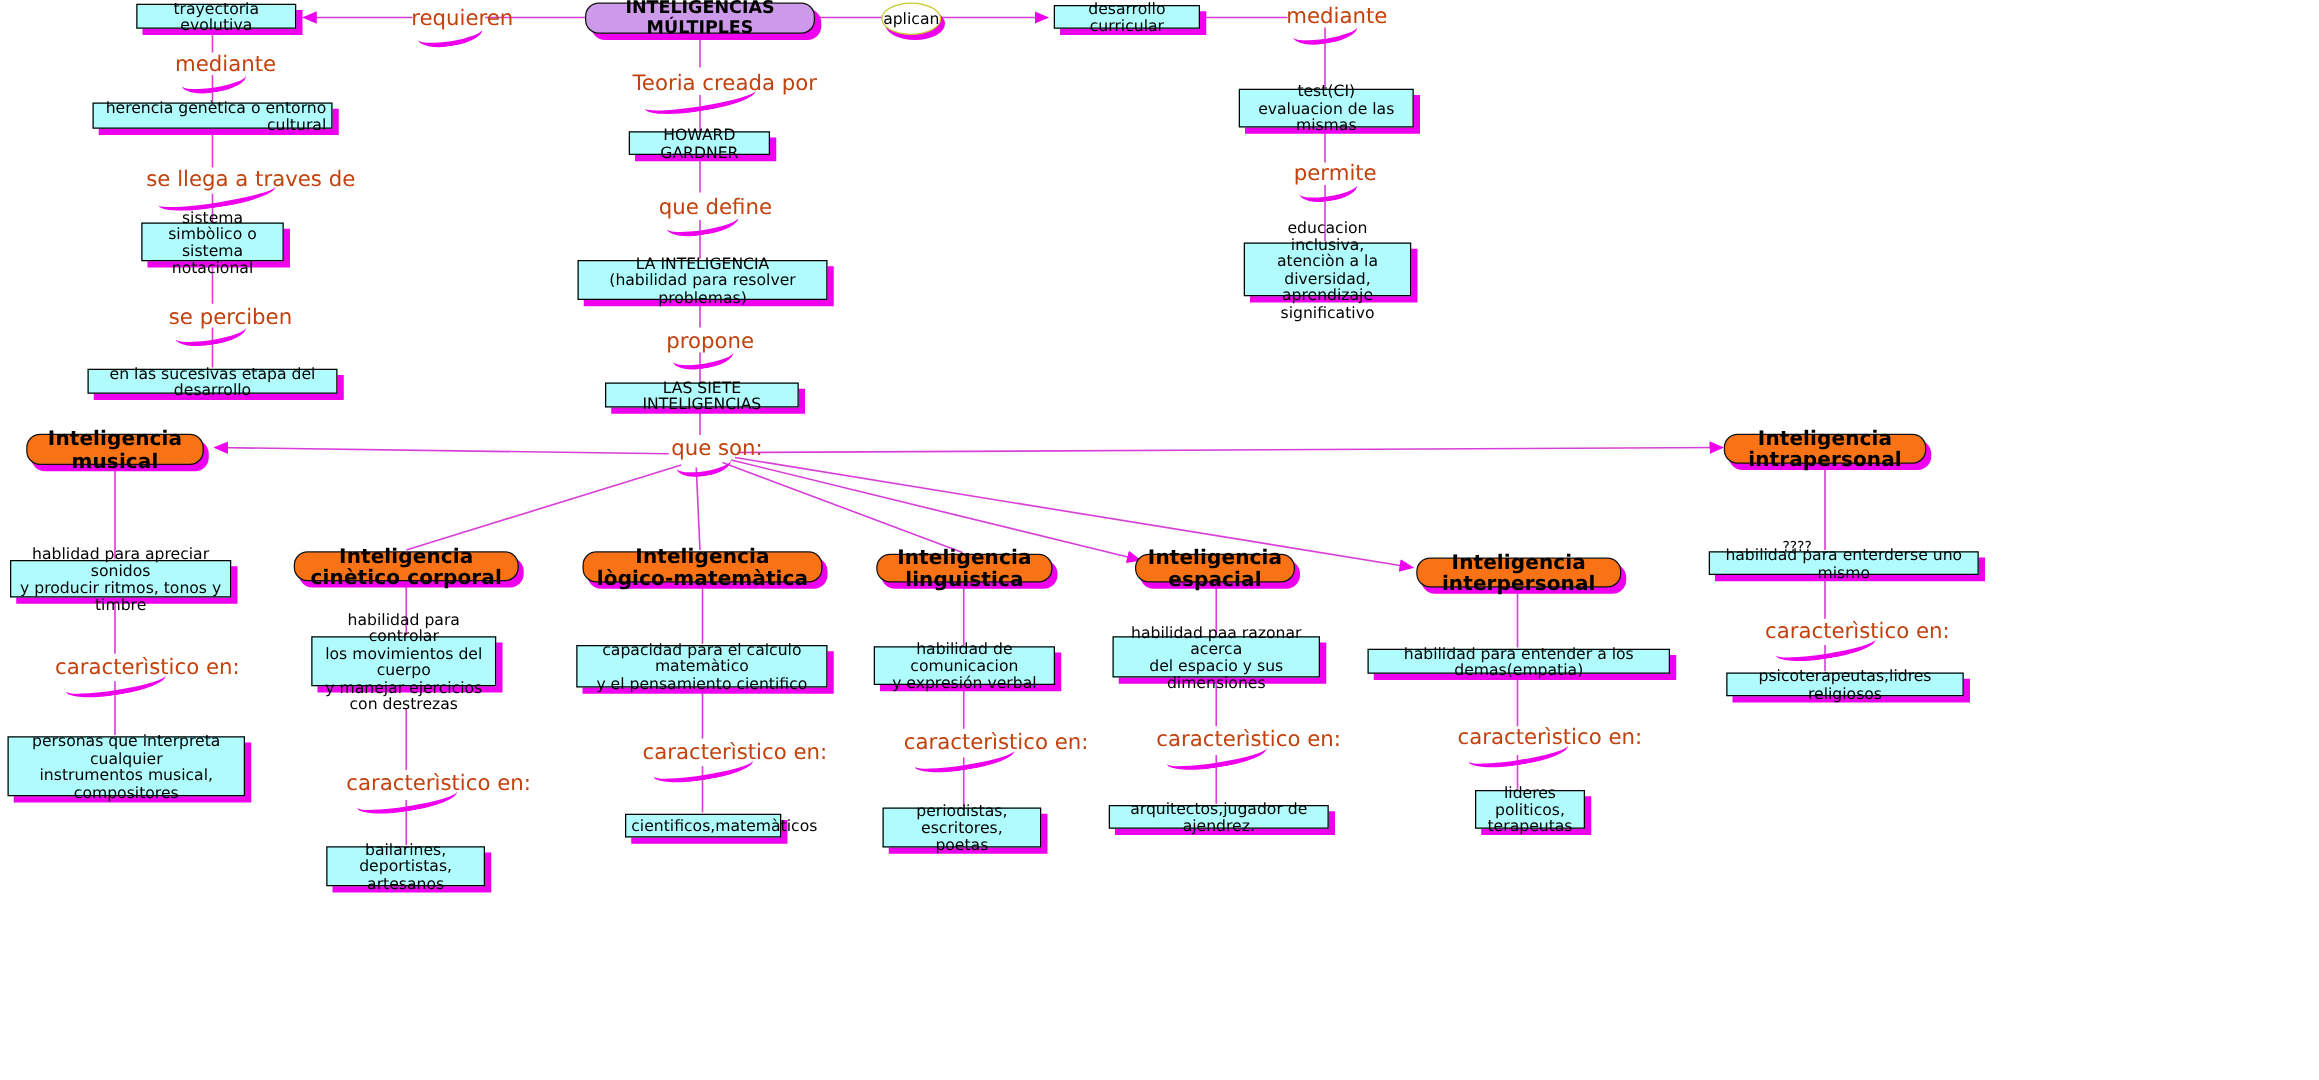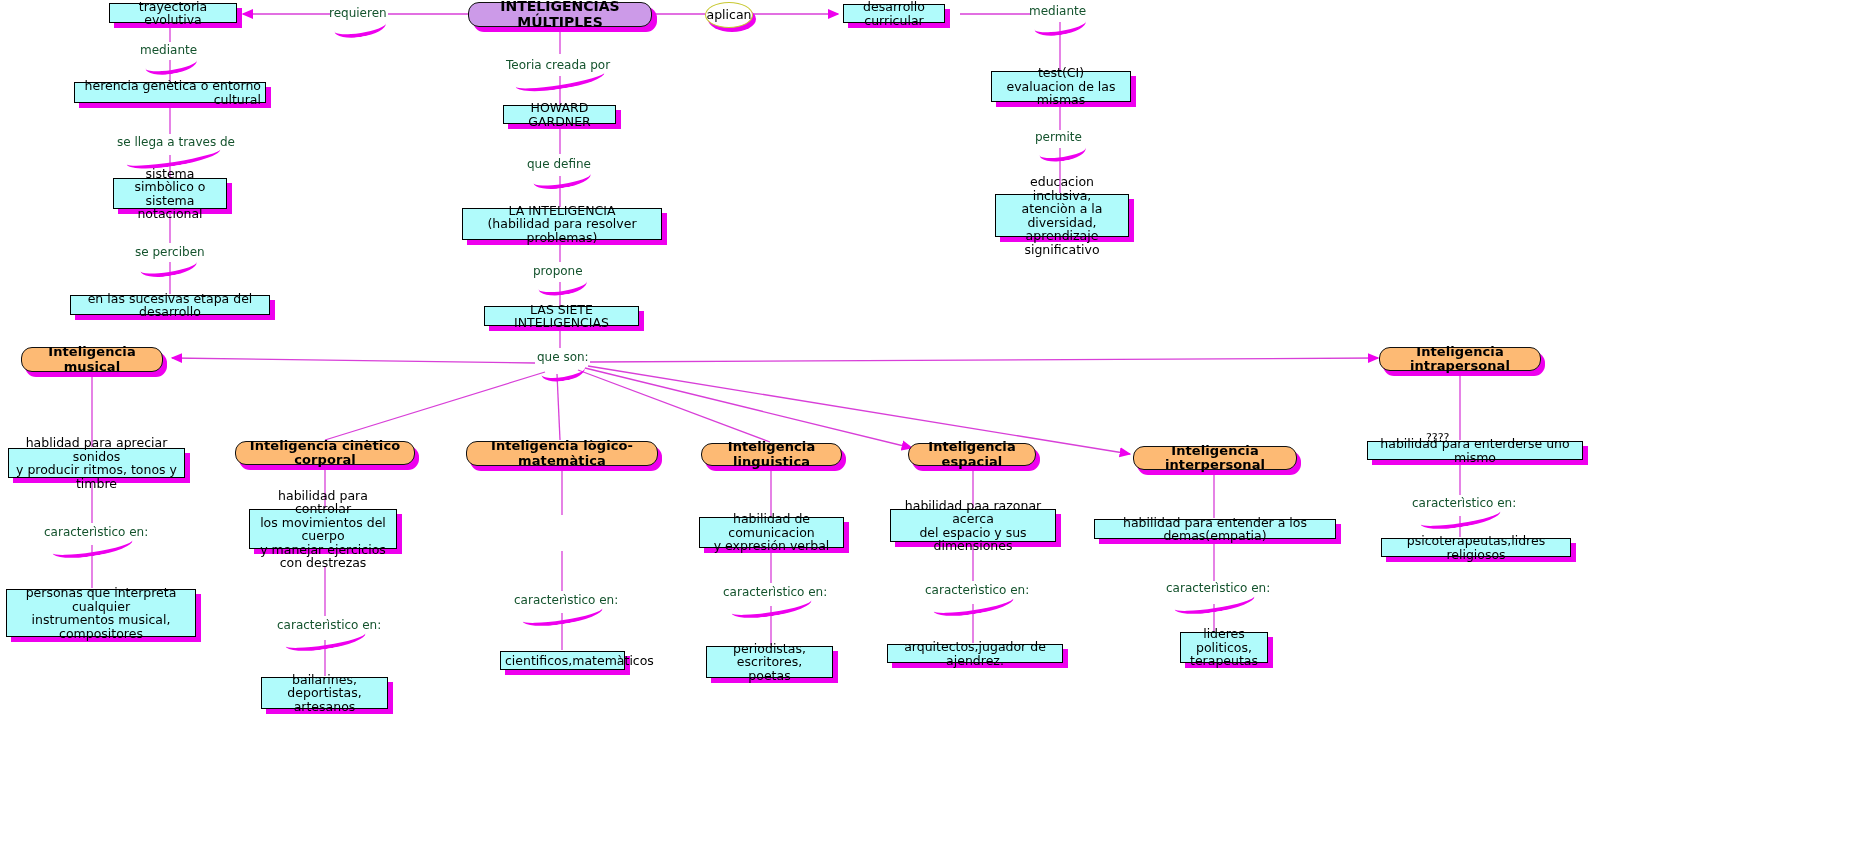--- a/index.html
+++ b/index.html
@@ -24,26 +24,26 @@
   
   .box{
     background:#b0fbfb;
     border:1px solid #000000;
     box-shadow:5px 5px 0 0 #ee00ee;
     font-size:12.5px;
     padding:2px 4px;
   }
   
   .pill{
-    background:#fdba74;
+    background:#f97316;
     border:1px solid #111111;
     border-radius:11px;
     box-shadow:4px 5px 0 0 #ee00ee;
     font-weight:bold;
-    font-size:13px;
+    font-size:16px;
     letter-spacing:.1px;
     padding:2px 8px;
   }
   
   .root{
     background:#cc9ae8;
     border:1px solid #111111;
     border-radius:11px;
     box-shadow:5px 5px 0 0 #ee00ee;
     font-weight:bold;
@@ -56,22 +56,22 @@
     border:1.5px solid #c8c832;
     border-radius:50%;
     box-shadow:3px 4px 0 0 #ee00ee;
     font-size:12.5px;
     z-index:6;
   }
 
   
   .link-label{
     position:absolute;
-    font-size:12px;
-    color:#14532d;
+    font-size:17px;
+    color:#c2410c;
     white-space:nowrap;
     z-index:7;
     line-height:1;
   }
   .link-label .arc{
     position:absolute;
     left:8%;top:11px;
     width:84%;height:15px;
     border:0;
     border-bottom:4px solid #ee00ee;
@@ -192,21 +192,21 @@
 
   <div class="node box" style="left:462px;top:208px;width:200px;height:32px;white-space:pre-line;">
     <span class="lbl">LA INTELIGENCIA
 (habilidad para resolver problemas)</span>
   </div>
 
   <div class="node box" style="left:484px;top:306px;width:155px;height:20px;">
     <span class="lbl">LAS SIETE INTELIGENCIAS</span>
   </div>
 
-  <div class="node box" style="left:843px;top:4px;width:102px;height:19px;">
+  <div class="node box" style="left:843px;top:4px;width:117px;height:19px;">
     <span class="lbl">desarrollo curricular</span>
   </div>
 
   <div class="node box" style="left:991px;top:71px;width:140px;height:31px;white-space:pre-line;">
     <span class="lbl">test(CI)
 evaluacion de las mismas</span>
   </div>
 
   <div class="node box" style="left:995px;top:194px;width:134px;height:43px;white-space:pre-line;">
     <span class="lbl">educacion inclusiva,
@@ -236,20 +236,24 @@
 con destrezas</span>
   </div>
   <div class="node box" style="left:261px;top:677px;width:127px;height:32px;white-space:pre-line;">
     <span class="lbl">bailarines, deportistas,
 artesanos</span>
   </div>
 
   <div class="node pill" style="left:466px;top:441px;width:192px;height:25px;">
     <span class="lbl">Inteligencia lògico-matemàtica</span>
   </div>
+  <div class="node box" style="left:461px;top:516px;width:201px;height:34px;white-space:pre-line;">
+    <span class="lbl">capacidad para el calculo matemàtico
+y el pensamiento cientifico</span>
+  </div>
   <div class="node box" style="left:500px;top:651px;width:125px;height:19px;">
     <span class="lbl">cientificos,matemàticos</span>
   </div>
 
   <div class="node pill" style="left:701px;top:443px;width:141px;height:23px;">
     <span class="lbl">Inteligencia linguistica</span>
   </div>
   <div class="node box" style="left:699px;top:517px;width:145px;height:31px;white-space:pre-line;">
     <span class="lbl">habilidad de comunicacion
 y expresión verbal</span>

